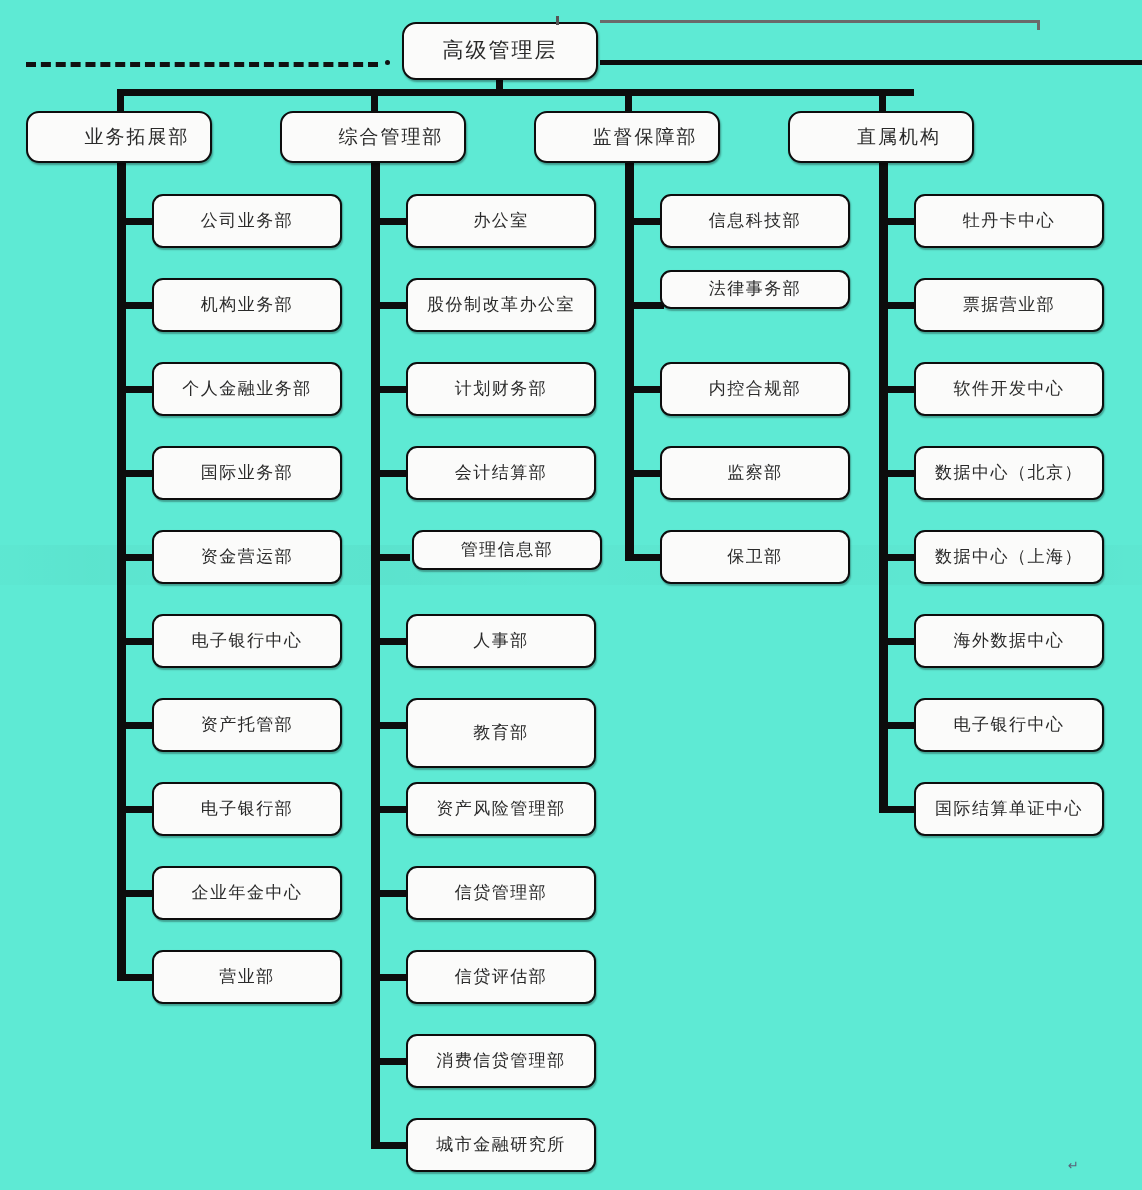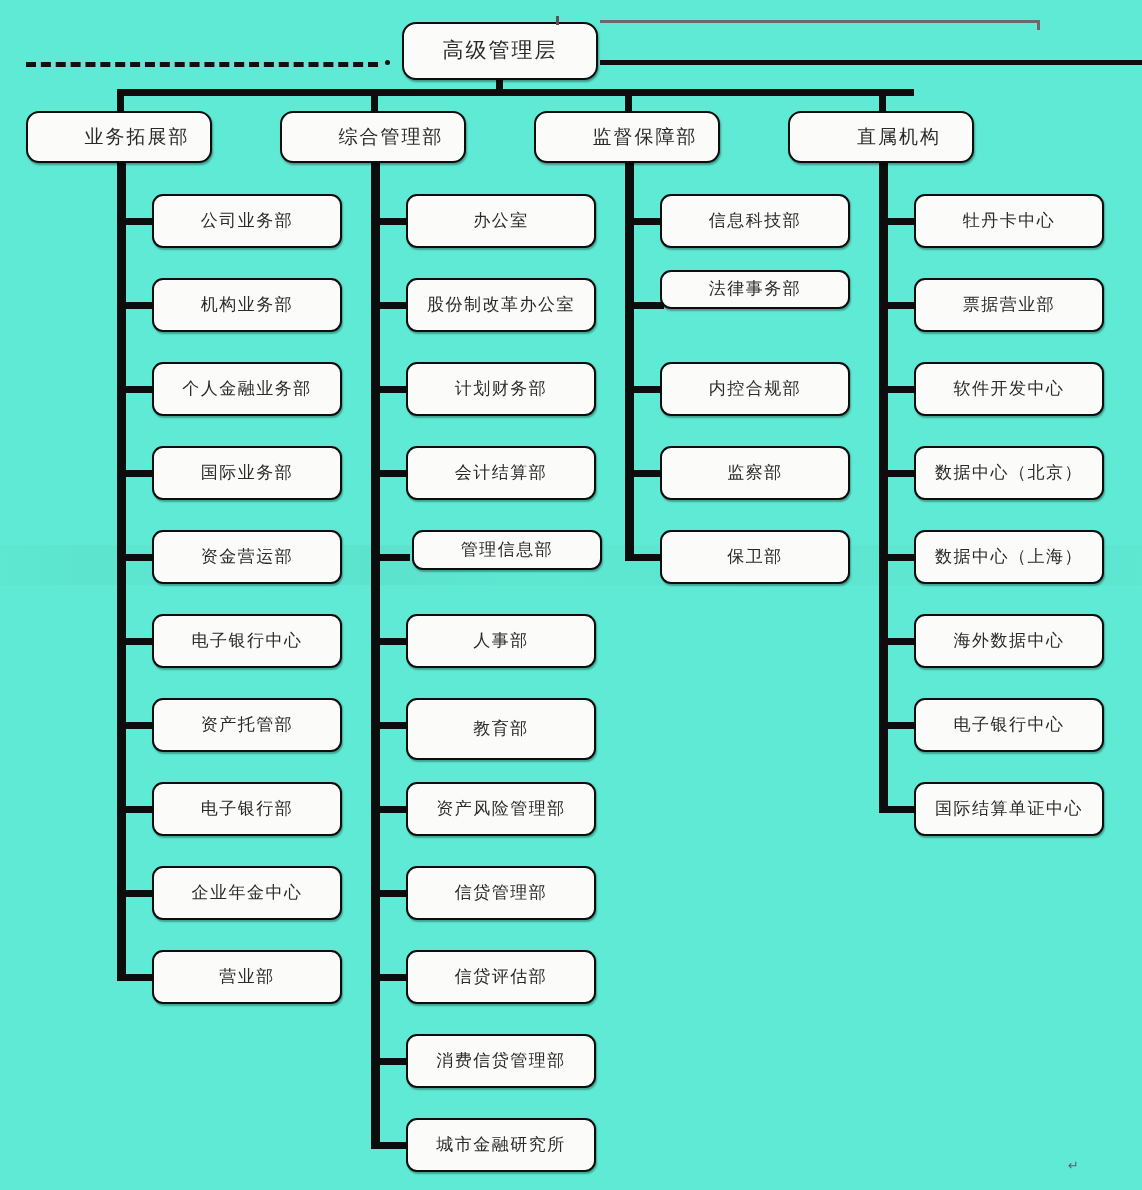--- a/index.html
+++ b/index.html
@@ -244,21 +244,21 @@
       </div>
       <div class="conn h" style="left: 371px; top: 553.5px; width: 39px;"></div>
       <div class="node leaf" style="left: 412px; top: 530px; width: 190px; height: 40px;">
         <span>管理信息部</span>
       </div>
       <div class="conn h" style="left: 371px; top: 637.5px; width: 39px;"></div>
       <div class="node leaf" style="left: 406px; top: 614px; width: 190px; height: 54px;">
         <span>人事部</span>
       </div>
       <div class="conn h" style="left: 371px; top: 721.5px; width: 39px;"></div>
-      <div class="node leaf" style="left: 406px; top: 698px; width: 190px; height: 62px;">
+      <div class="node leaf" style="left: 406px; top: 698px; width: 190px; height: 70px;">
         <span>教育部</span>
       </div>
       <div class="conn h" style="left: 371px; top: 805.5px; width: 39px;"></div>
       <div class="node leaf" style="left: 406px; top: 782px; width: 190px; height: 54px;">
         <span>资产风险管理部</span>
       </div>
       <div class="conn h" style="left: 371px; top: 889.5px; width: 39px;"></div>
       <div class="node leaf" style="left: 406px; top: 866px; width: 190px; height: 54px;">
         <span>信贷管理部</span>
       </div>

